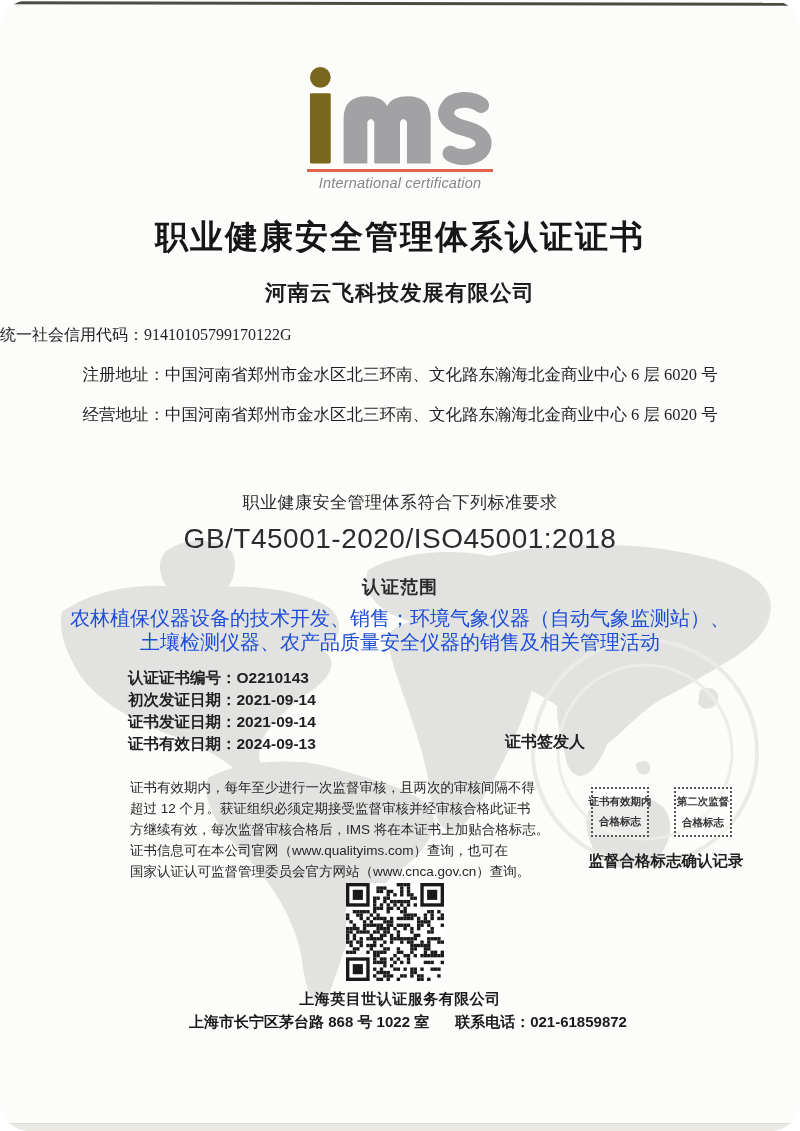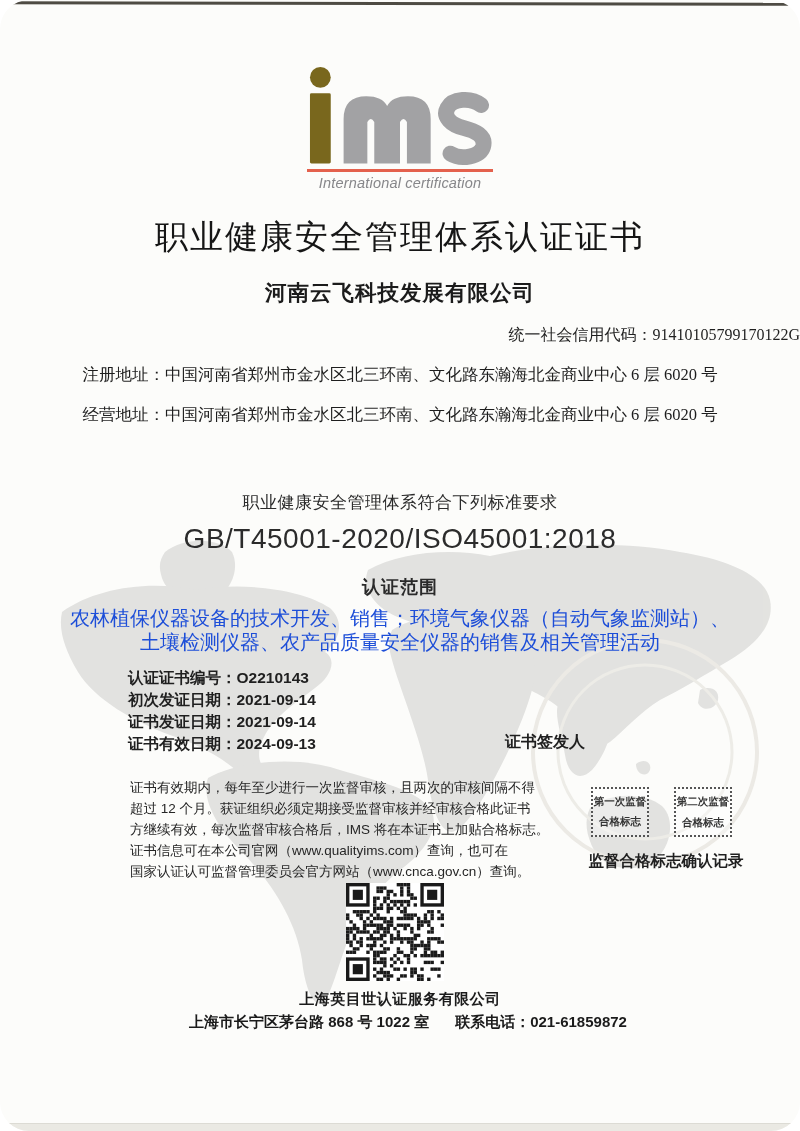--- a/index.html
+++ b/index.html
@@ -17,24 +17,24 @@
   .content{position:absolute;inset:0;}
 
   
   .logo{position:absolute;left:307px;top:66px;width:186px;text-align:center;}
   .logo svg{display:block;width:186px;height:100px;}
   .logo-line{height:2.5px;background:#e4614d;margin-top:3px;}
   .logo-sub{margin-top:3px;font-size:14.5px;font-style:italic;color:#87878a;
     letter-spacing:.2px;white-space:nowrap;}
 
   .title{position:absolute;top:215px;left:0;width:100%;margin:0;text-align:center;
-    font-size:33px;font-weight:400;letter-spacing:2px;color:#161616;}
+    font-size:33px;font-weight:700;letter-spacing:2px;color:#161616;}
   .company{position:absolute;top:278px;left:0;width:100%;text-align:center;
     font-size:21.5px;font-weight:700;letter-spacing:1px;color:#1b1b1b;}
-  .credit{position:absolute;top:325px;left:0;width:100%;text-align:right;
+  .credit{position:absolute;top:325px;left:0;width:100%;text-align:left;
     font-size:16px;color:#1f1f1f;font-family:"Liberation Serif",serif;}
   .addr{position:absolute;left:0;width:100%;text-align:center;font-size:16.5px;
     color:#1d1d1d;font-family:"Liberation Serif",serif;}
   .addr1{top:364px;}
   .addr2{top:404px;}
 
   .statement{position:absolute;top:491px;left:0;width:100%;text-align:center;
     font-size:17px;color:#2a2a2a;letter-spacing:.5px;}
   .std-code{position:absolute;top:523px;left:0;width:100%;text-align:center;
     font-size:28px;color:#2b2b2b;letter-spacing:.5px;}
@@ -149,21 +149,21 @@
 
     <div class="notice">
       <div>证书有效期内，每年至少进行一次监督审核，且两次的审核间隔不得</div>
       <div>超过 12 个月。获证组织必须定期接受监督审核并经审核合格此证书</div>
       <div>方继续有效，每次监督审核合格后，IMS 将在本证书上加贴合格标志。</div>
       <div>证书信息可在本公司官网（www.qualityims.com）查询，也可在</div>
       <div>国家认证认可监督管理委员会官方网站（www.cnca.gov.cn）查询。</div>
     </div>
 
     <div class="sticker-box box1">
-      <span>第一次监督</span>
+      <span>证书有效期内</span>
       <span>合格标志</span>
     </div>
     <div class="sticker-box box2">
       <span>第二次监督</span>
       <span>合格标志</span>
     </div>
     <div class="sticker-caption">监督合格标志确认记录</div>
 
     <svg class="qr" id="qr" viewBox="0 0 29 29">
         <rect x="0" y="0" width="29" height="29" fill="#ffffff"></rect>

